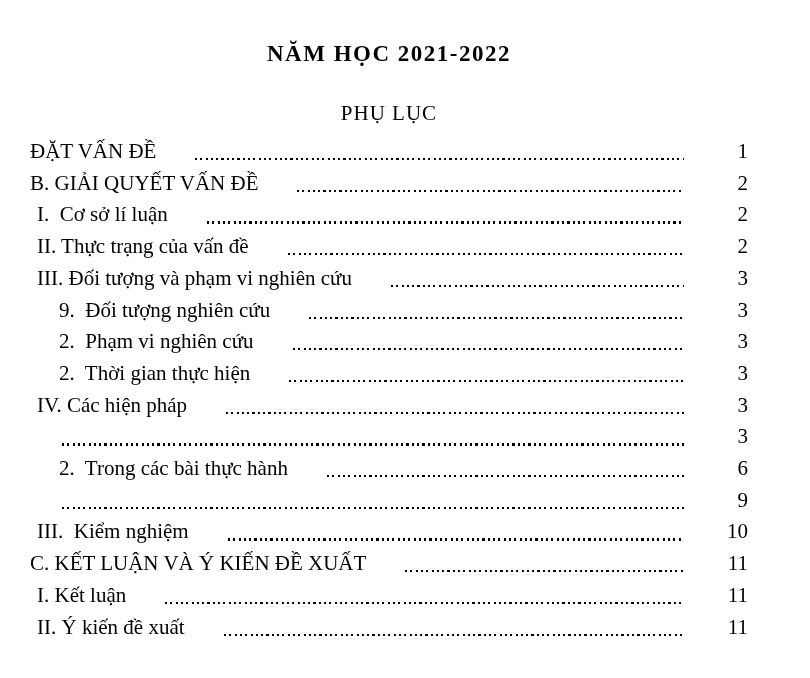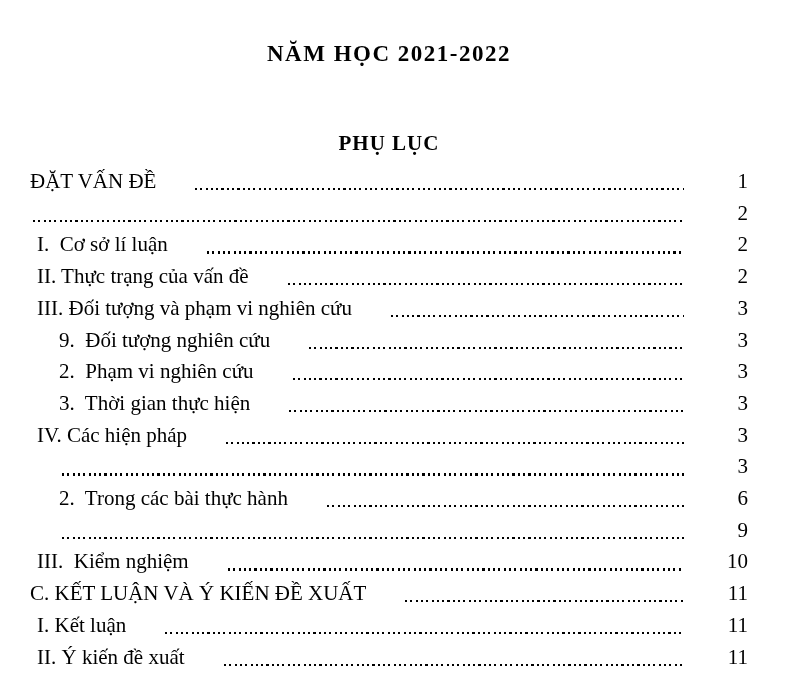--- a/index.html
+++ b/index.html
@@ -22,25 +22,25 @@
   .doc-title {
     text-align: center;
     font-weight: bold;
     font-size: 23px;
     line-height: 24px;
     letter-spacing: 1.5px;
     white-space: pre;
   }
   .toc-heading {
     text-align: center;
-    font-weight: bold;
+    font-weight: normal;
     font-size: 21px;
     line-height: 23px;
     letter-spacing: 1px;
-    margin-top: 66px;
+    margin-top: 36px;
     white-space: pre;
   }
   .toc {
     margin-top: 11px;
   }
   .toc-row {
     display: flex;
     align-items: stretch;
     font-size: 21px;
     line-height: 31.7px;
@@ -81,20 +81,21 @@
 
   <div class="toc-heading">PHỤ LỤC</div>
 
   <div class="toc">
       <div class="toc-row level-0">
     <span class="label">ĐẶT VẤN ĐỀ</span>
     <span class="leader"></span>
     <span class="pagenum">1</span>
   </div>
       <div class="toc-row level-0">
+    <span class="label">B. GIẢI QUYẾT VẤN ĐỀ</span>
     <span class="leader"></span>
     <span class="pagenum">2</span>
   </div>
       <div class="toc-row level-1">
     <span class="label">I.  Cơ sở lí luận</span>
     <span class="leader"></span>
     <span class="pagenum">2</span>
   </div>
       <div class="toc-row level-1">
     <span class="label">II. Thực trạng của vấn đề</span>
@@ -110,21 +111,21 @@
     <span class="label">9.  Đối tượng nghiên cứu</span>
     <span class="leader"></span>
     <span class="pagenum">3</span>
   </div>
       <div class="toc-row level-2">
     <span class="label">2.  Phạm vi nghiên cứu</span>
     <span class="leader"></span>
     <span class="pagenum">3</span>
   </div>
       <div class="toc-row level-2">
-    <span class="label">3.  Thời gian thực hiện</span>
+    <span class="label">2.  Thời gian thực hiện</span>
     <span class="leader"></span>
     <span class="pagenum">3</span>
   </div>
       <div class="toc-row level-1">
     <span class="label">IV. Các hiện pháp</span>
     <span class="leader"></span>
     <span class="pagenum">3</span>
   </div>
       <div class="toc-row level-2">
     <span class="leader"></span>

